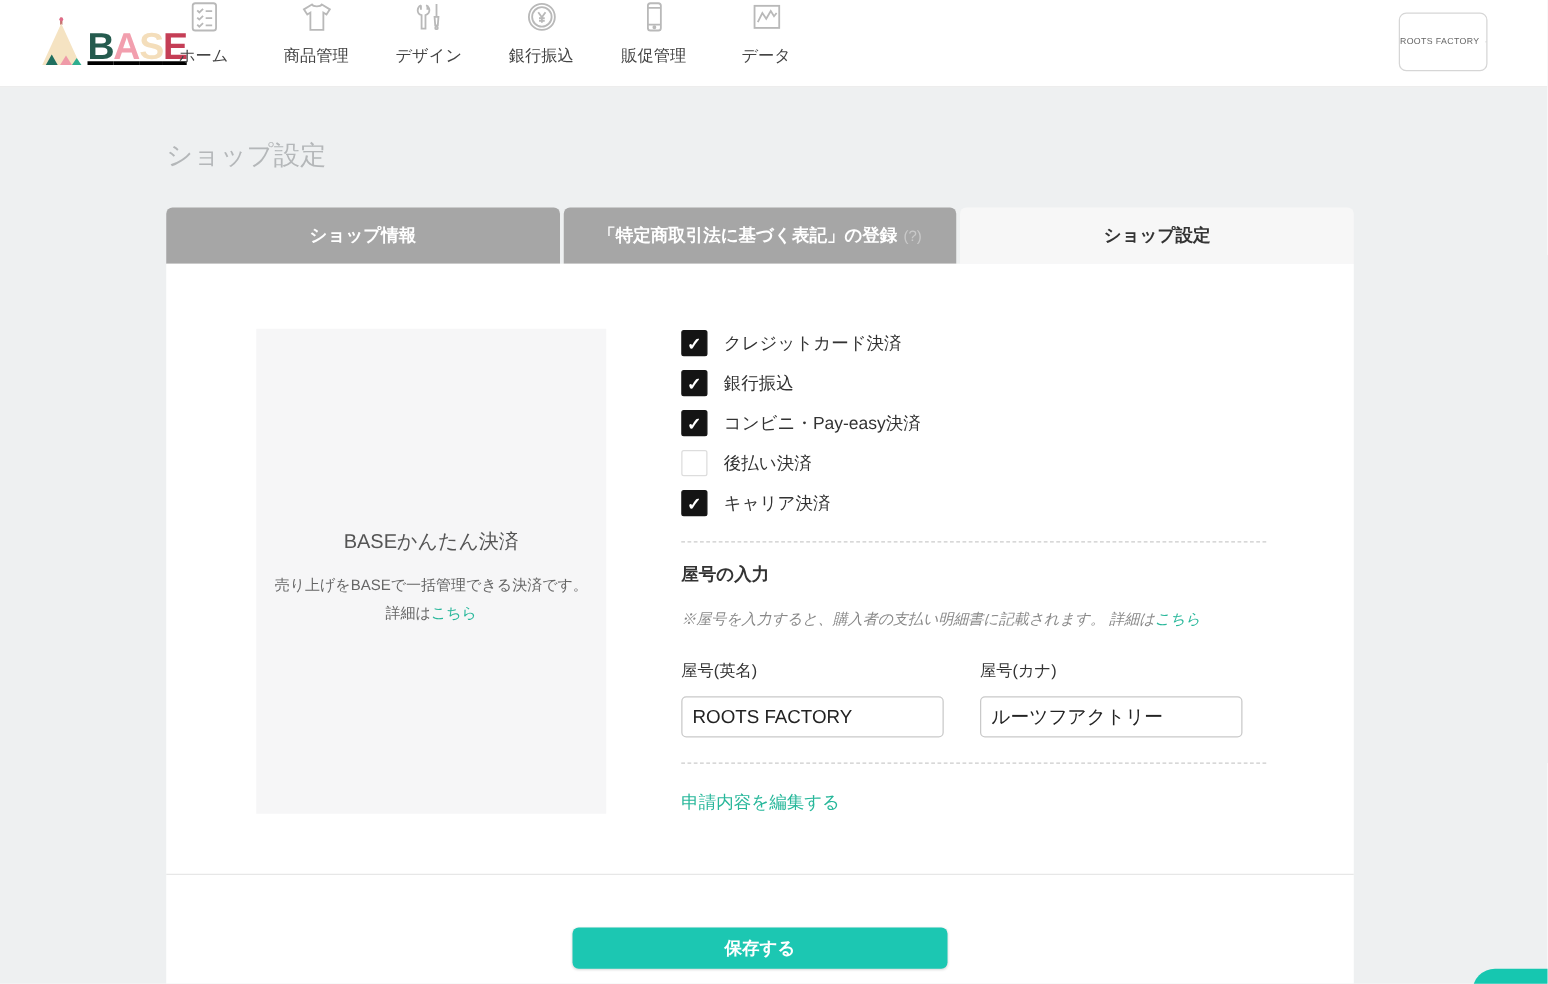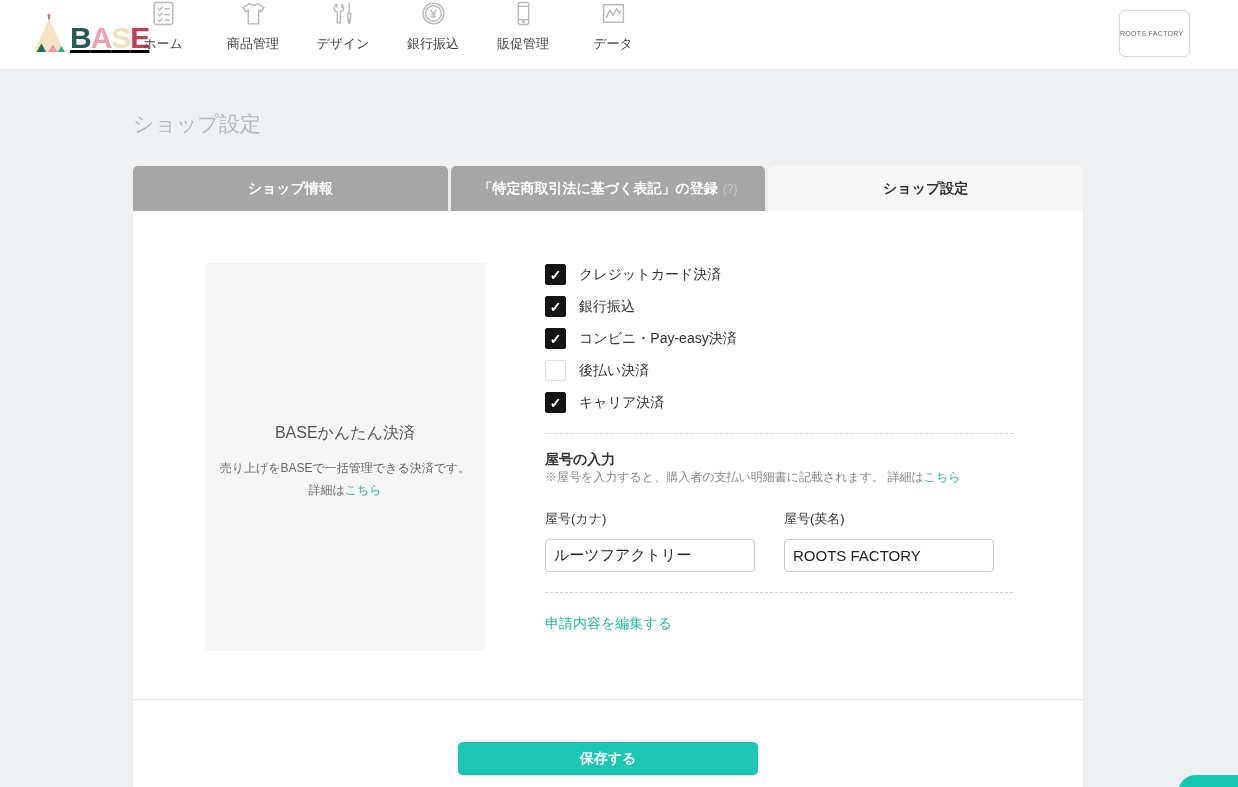--- a/index.html
+++ b/index.html
@@ -45,21 +45,21 @@
   .right-col { position:absolute; left:412px; top:53px; width:468px; }
   .pm-row { display:flex; align-items:center; height:21px; margin-bottom:11px; cursor:pointer; }
   .pm-box { width:21px; height:21px; border-radius:2px; background:#fff; border:1px solid #ddd;
             display:flex; align-items:center; justify-content:center; font-size:14px; font-weight:bold;
             color:#fff; line-height:1; }
   .pm-box.checked { background:#141414; border-color:#141414; }
   .pm-label { margin-left:13px; font-size:14px; color:#333; }
 
   .dashed { border:none; border-top:1px dashed #ccc; margin-top:20px; }
   .tn-heading { margin-top:17px; font-size:14px; color:#333; font-weight:600; }
-  .tn-note { font-size:12px; color:#888; }
+  .tn-note { margin-top:18px; font-size:12px; color:#888;font-style:italic; }
   .tn-fields { display:flex; margin-top:24px; gap:29px; }
   .tn-field { width:210px; }
   .tn-field-label { font-size:13px; color:#333; margin-bottom:11px; }
   .tn-input { width:100%; height:33px; border:1px solid #c9c9c9; border-radius:4px; padding:0 8px;
               font-size:15px; color:#222; font-family:"Liberation Sans",sans-serif; background:#fff; }
   .edit-link { display:inline-block; margin-top:22px; font-size:14px; }
 
   .card-footer { position:relative; width:100%; }
   .save-btn { display:block; margin:42px auto 0; width:300px; height:33px; background:#1cc7b2;
               color:#fff; font-size:14px; font-weight:bold; border:none; border-radius:5px;
@@ -207,27 +207,27 @@
 
       <hr class="dashed">
 
       <div class="tn-heading">屋号の入力</div>
       <div class="tn-note">
         <span>※屋号を入力すると、購入者の支払い明細書に記載されます。 詳細は</span><a class="teal-link">こちら</a>
       </div>
 
       <div class="tn-fields">
         <div class="tn-field">
+          <div class="tn-field-label">屋号(英名)</div>
+          <input class="tn-input" type="text" value="ROOTS FACTORY" style="">
+        </div>
+        <div class="tn-field">
           <div class="tn-field-label">屋号(カナ)</div>
           <input class="tn-input" type="text" value="ルーツフアクトリー" style="">
         </div>
-        <div class="tn-field">
-          <div class="tn-field-label">屋号(英名)</div>
-          <input class="tn-input" type="text" value="ROOTS FACTORY" style="">
-        </div>
       </div>
 
       <hr class="dashed">
 
       <a class="teal-link edit-link">申請内容を編集する</a>
     </div>
   </div>
 
   <div class="card-footer">
     <button class="save-btn">保存する</button>

